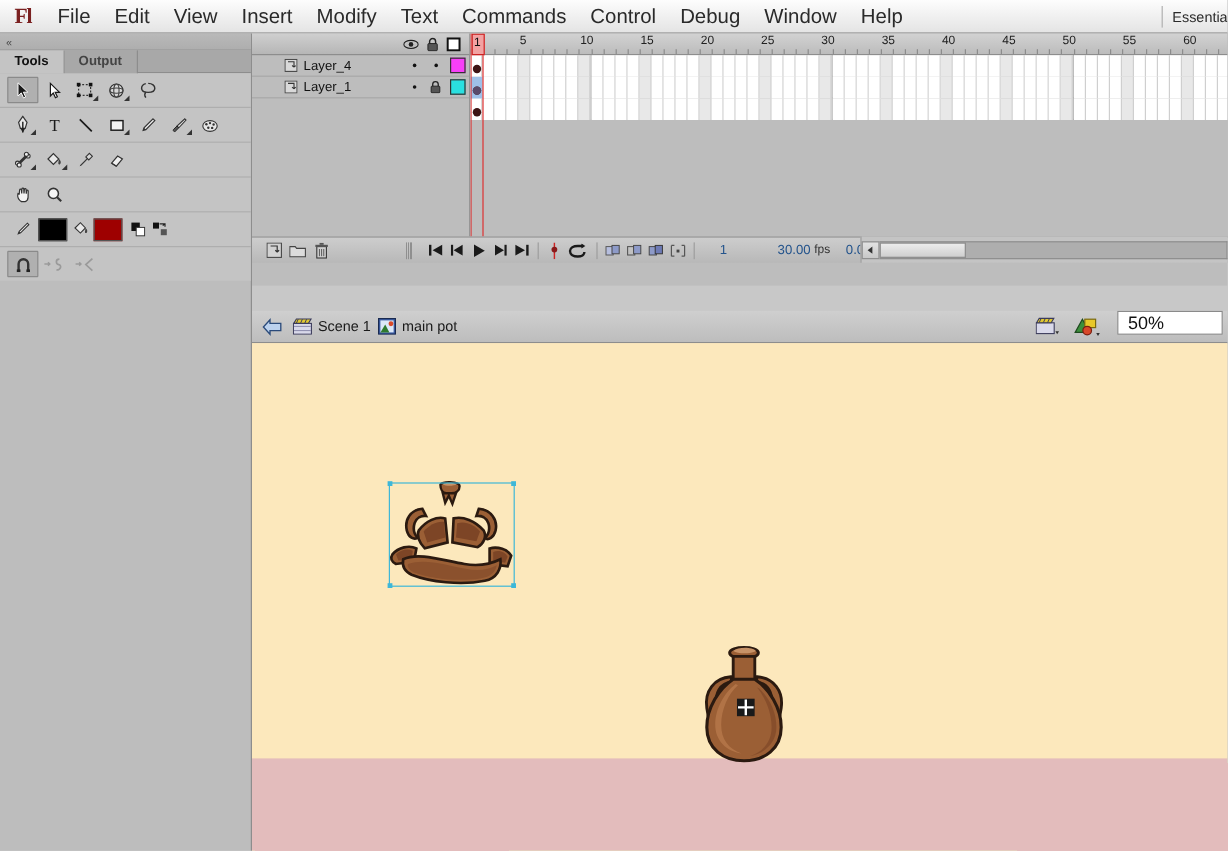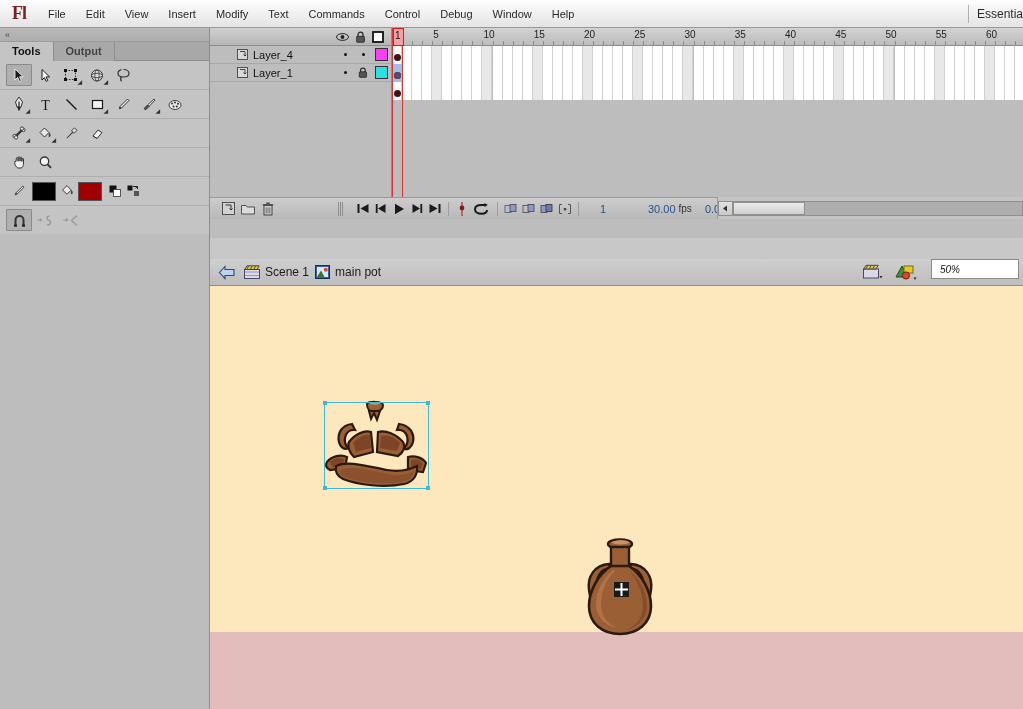--- a/index.html
+++ b/index.html
@@ -22,21 +22,21 @@
   }
   #fl-logo {
     width: 38px; height: 28px;
     display: flex; align-items: center; justify-content: center;
     font-family: "Liberation Serif", serif;
     font-weight: bold; font-size: 18px; color: #7a2020;
     letter-spacing: -1px;
   }
   .menu-item {
     padding: 0 10px; height: 28px; line-height: 28px;
-    font-size: 11px; color: #2a2a2a; cursor: default; white-space: nowrap;
+    font-size: 17px; color: #2a2a2a; cursor: default; white-space: nowrap;
   }
   #ws-sep { width: 1px; height: 18px; background: #b0b0b0; margin: 0 8px; }
   #ws-label { font-size: 12px; color: #2a2a2a; white-space: nowrap; overflow: hidden; }
 
   
   #tools-panel {
     position: absolute; left: 0; top: 28px; width: 210px; height: 681px;
     background: #bdbdbd; border-right: 1px solid #8d8d8d;
   }
   #collapse-bar {
@@ -176,21 +176,21 @@
     position: absolute; left: 210px; top: 259px; width: 813px; height: 27px;
     background: linear-gradient(#cfcfcf,#bdbdbd);
     border-bottom: 1px solid #8d8d8d;
     display: flex; padding-left: 8px;
   }
   #crumbs { display: flex; align-items: center; gap: 6px; flex: 1; }
   .crumb { display: flex; align-items: center; gap: 5px; font-size: 12px; color: #1a1a1a; }
   #zoom-field {
     width: 88px; height: 20px; background: #fff; border: 1px solid #8a8a8a;
     display: flex; align-items: center; padding-left: 8px;
-    font-size: 10px; color: #111; margin-right: 4px; font-style: italic;
+    font-size: 15px; color: #111; margin-right: 4px;
   }
 
   
   #stage-wrap {
     position: absolute; left: 210px; top: 286px; width: 813px; height: 423px;
     overflow: hidden; background: #fce8bc;
   }
   #sky { position: absolute; left:0; top:0; width:100%; height:346px; background:#fce8bc; }
   #ground { position: absolute; left:0; top:346px; width:100%; height:77px; background:#e3bcbc; }
 

